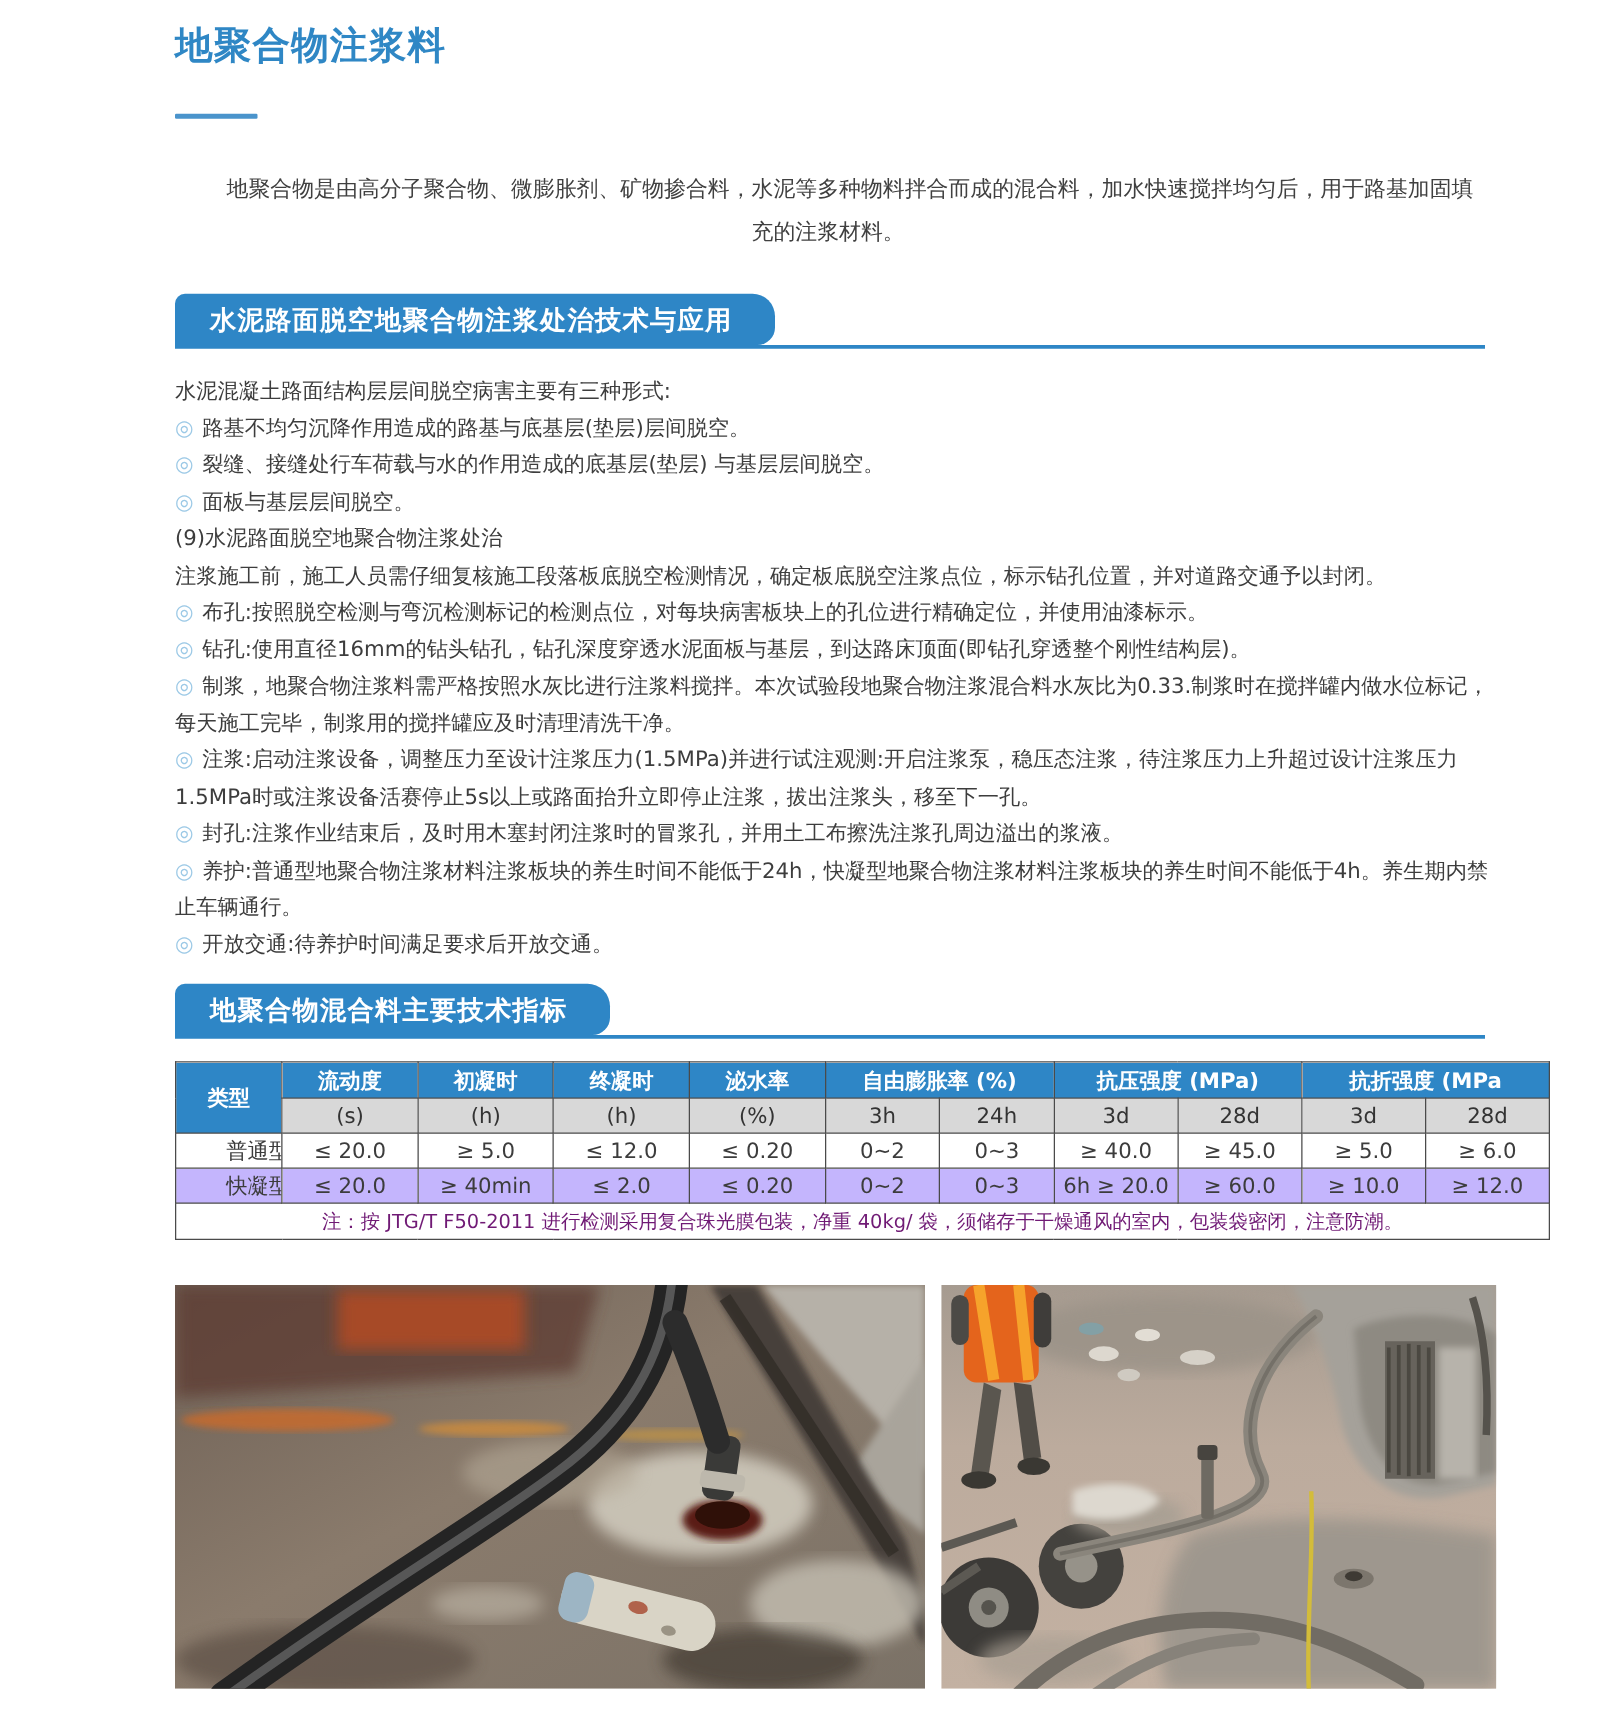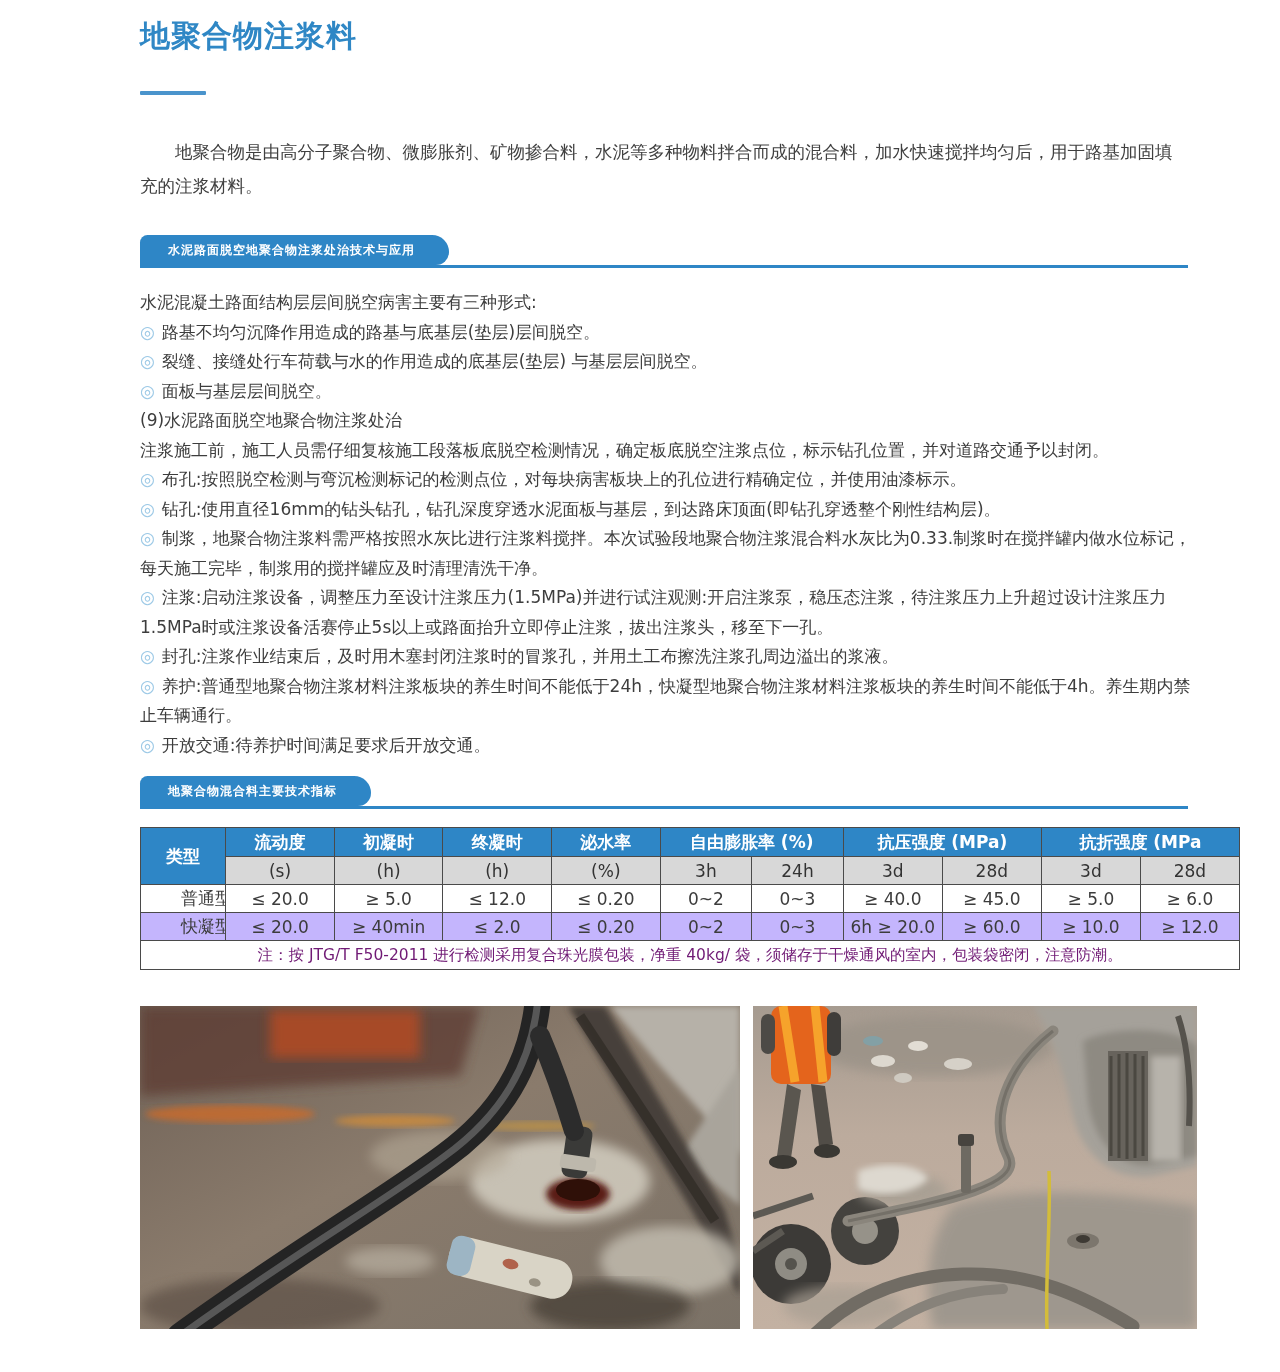--- a/index.html
+++ b/index.html
@@ -17,33 +17,33 @@
   .doc-title {
     font-size: 30px; font-weight: bold; color: #2f87c5;
     letter-spacing: 1px; margin-top: 2px;
   }
   .title-dash {
     width: 66px; height: 4px; background: #4a94cc;
     margin-top: 34px; border-radius: 1px;
   }
   .intro {
     margin-top: 40px; font-size: 17.5px; line-height: 34px;
-    text-indent: 2em; color: #404040; width: 1045px;
+    text-indent: 2em; color: #404040; width: 1045px; text-align: center;
   }
 
   
   .banner-row {
     margin-top: 32px; width: 1048px;
     border-bottom: 3px solid #2e86c6;
     line-height: 0;
   }
   .banner-tab {
     display: inline-block; line-height: normal;
     background: #2e86c6; color: #ffffff;
-    font-size: 12px; font-weight: bold; letter-spacing: 1px;
+    font-size: 21px; font-weight: bold; letter-spacing: 1px;
     padding: 7px 34px 6px 28px;
     border-radius: 8px 18px 14px 0;
     vertical-align: bottom;
   }
 
   
   .body-text { margin-top: 20px; width: 1052px; }
   .body-text p {
     font-size: 17px; line-height: 29.5px; color: #3d3d3d;
     margin: 0;

